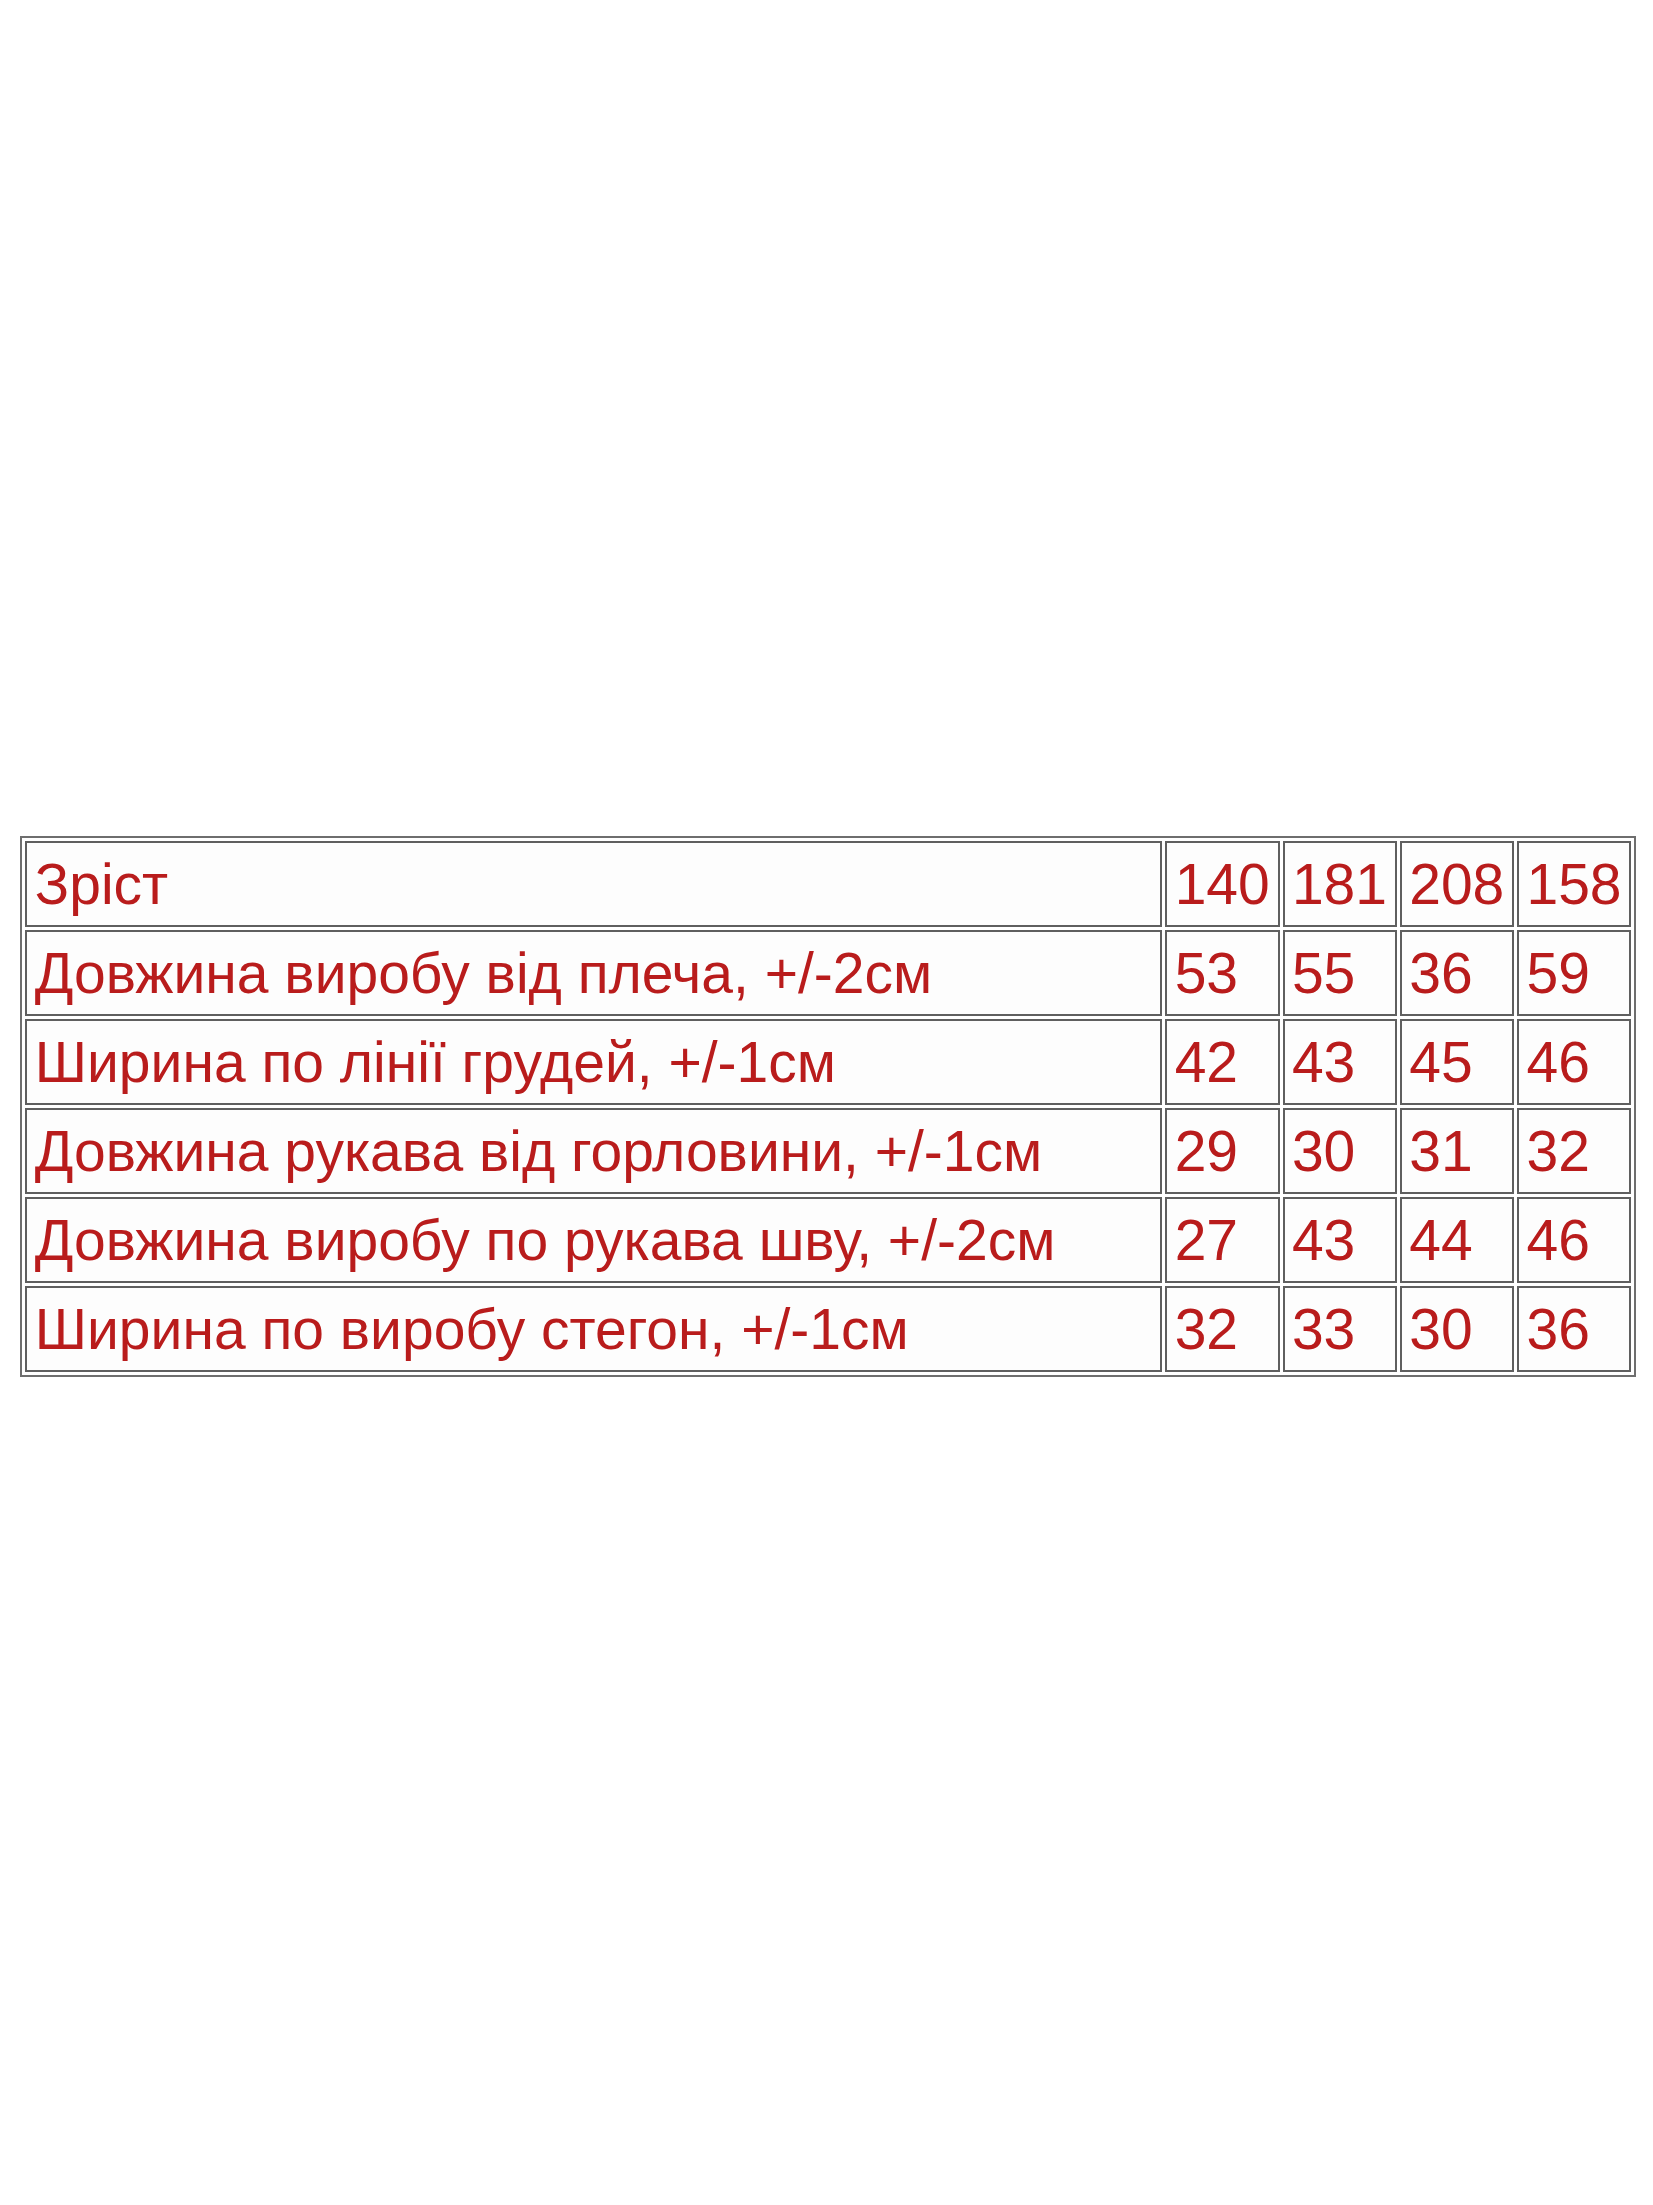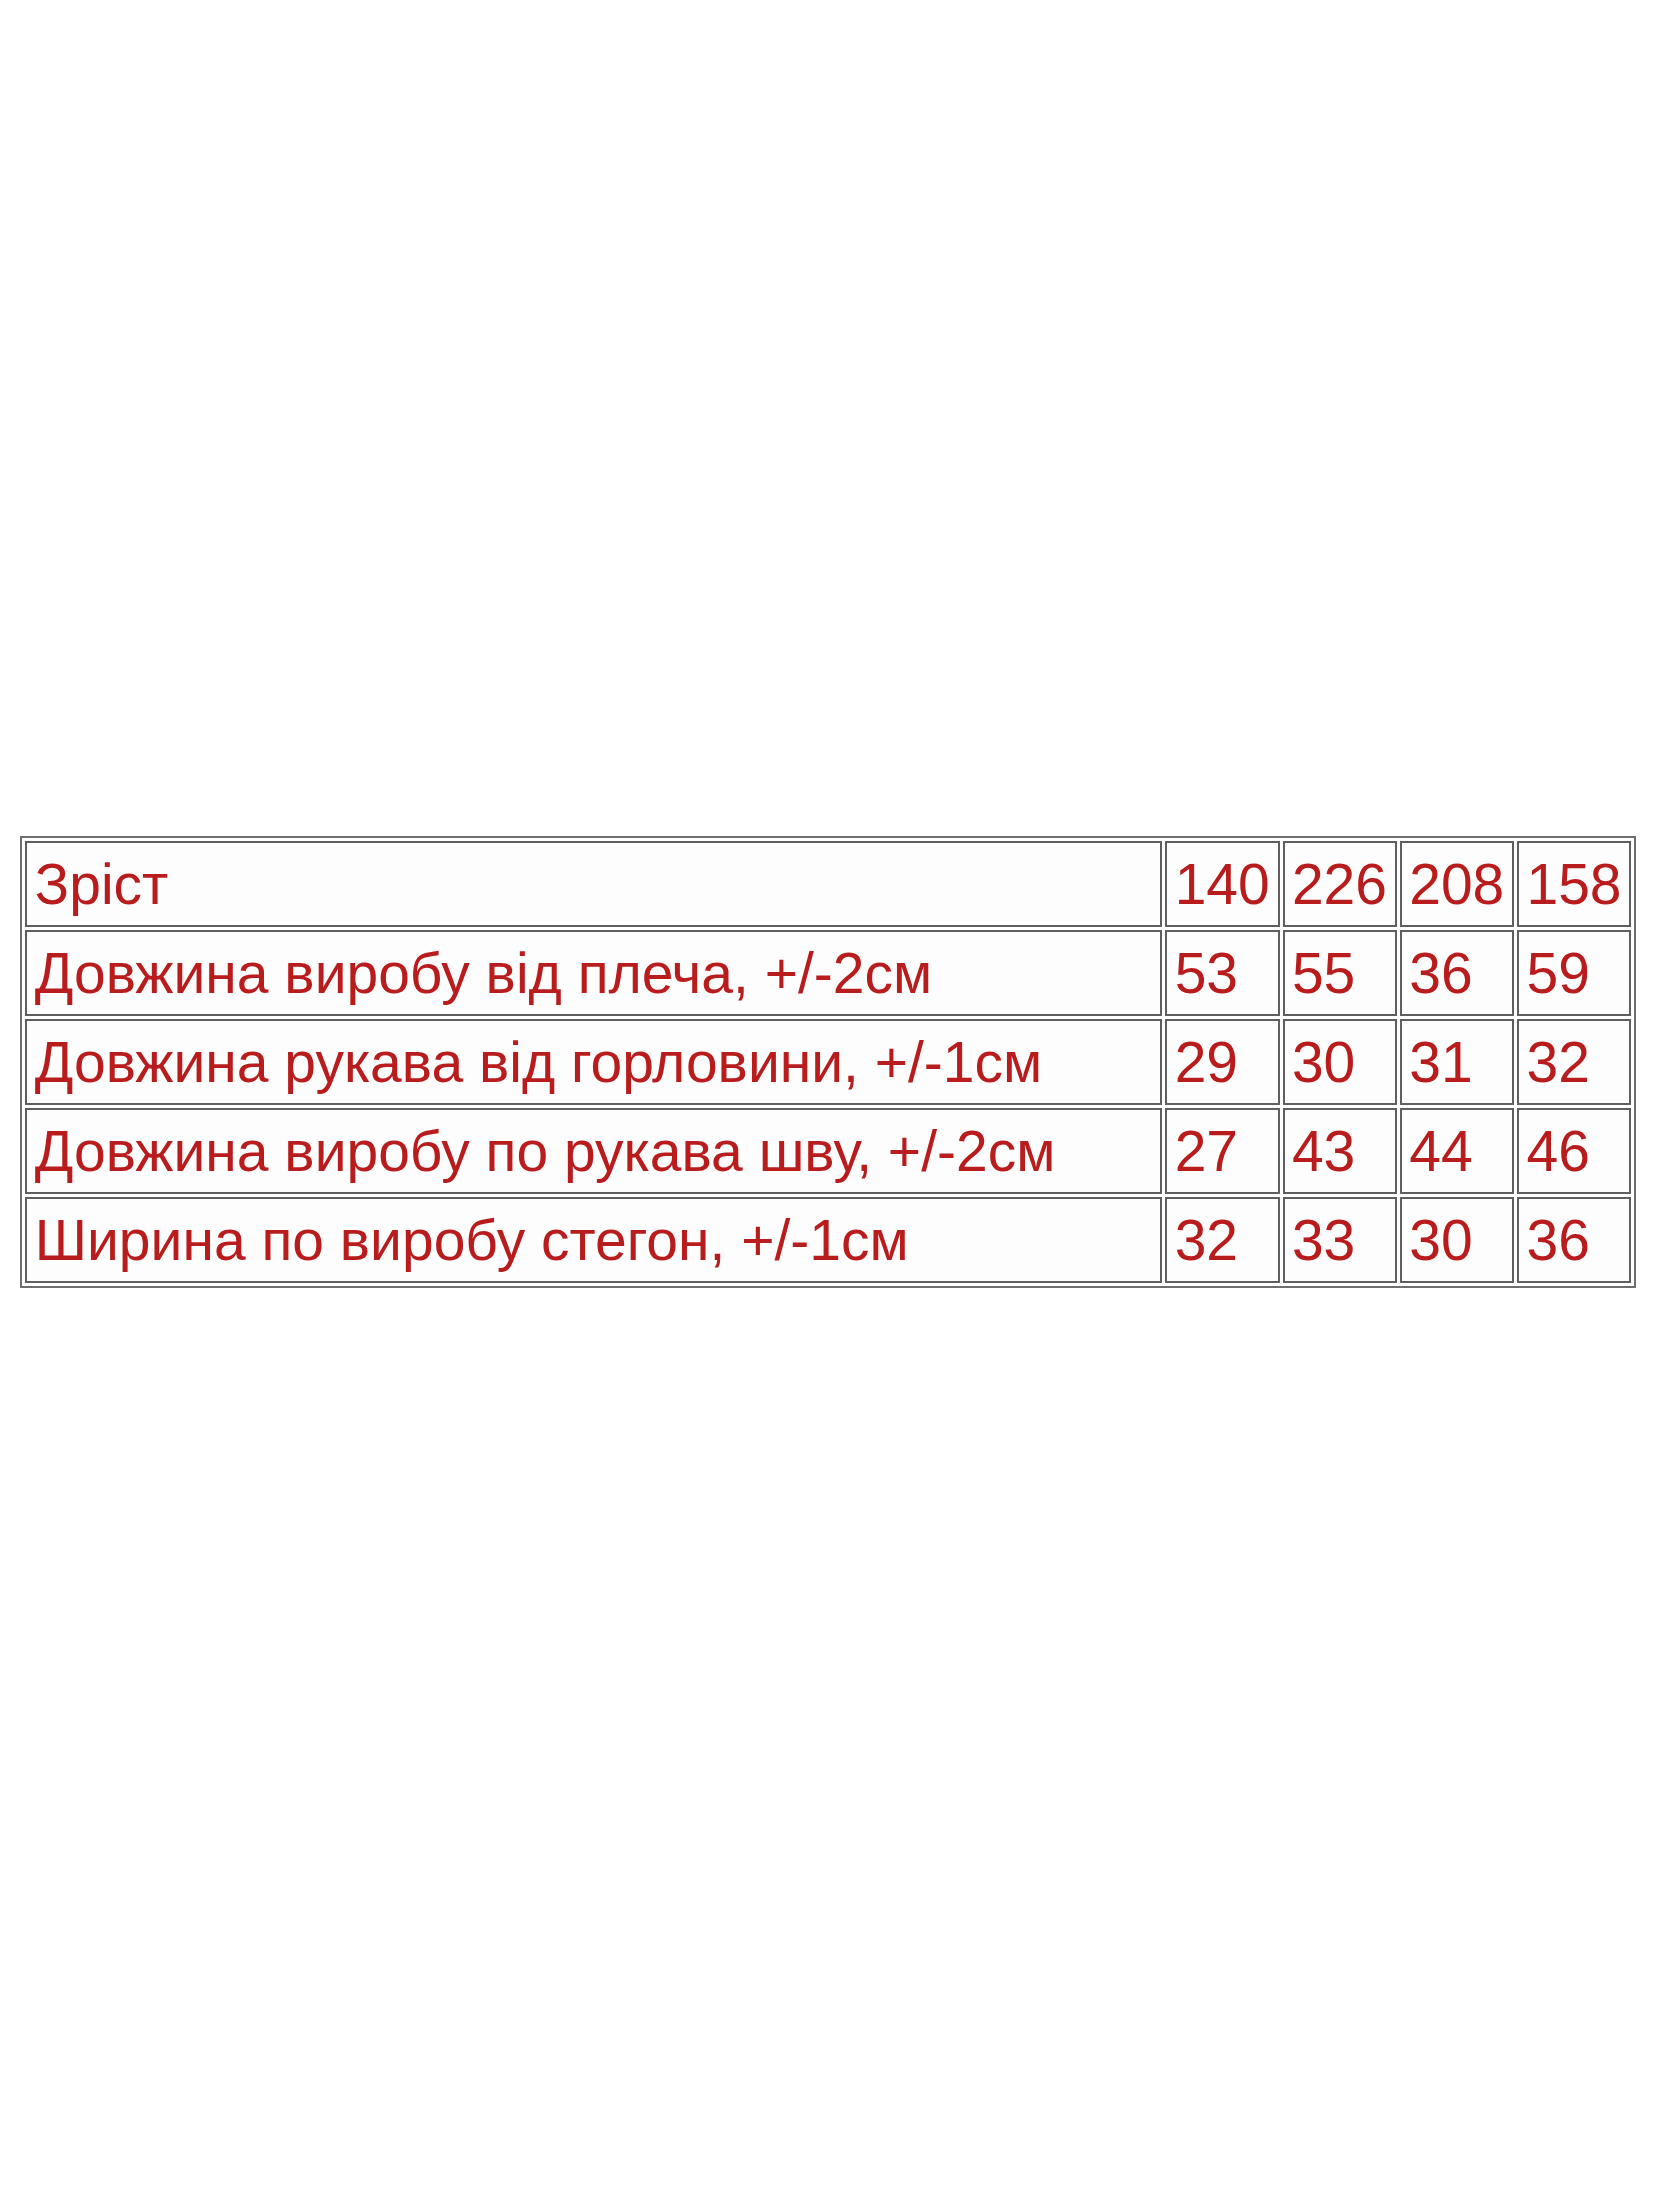--- a/index.html
+++ b/index.html
@@ -47,30 +47,37 @@
     <col class="label-col">
     <col class="size-col">
     <col class="size-col">
     <col class="size-col">
     <col class="size-col">
   </colgroup>
   <tbody>
     <tr>
       <td>Зріст</td>
       <td>140</td>
-      <td>226</td>
+      <td>181</td>
       <td>208</td>
       <td>158</td>
     </tr>
     <tr>
       <td>Довжина виробу від плеча, +/-2см</td>
       <td>53</td>
       <td>55</td>
       <td>36</td>
       <td>59</td>
+    </tr>
+    <tr>
+      <td>Ширина по лінії грудей, +/-1см</td>
+      <td>42</td>
+      <td>43</td>
+      <td>45</td>
+      <td>46</td>
     </tr>
     <tr>
       <td>Довжина рукава від горловини, +/-1см</td>
       <td>29</td>
       <td>30</td>
       <td>31</td>
       <td>32</td>
     </tr>
     <tr>
       <td>Довжина виробу по рукава шву, +/-2см</td>

